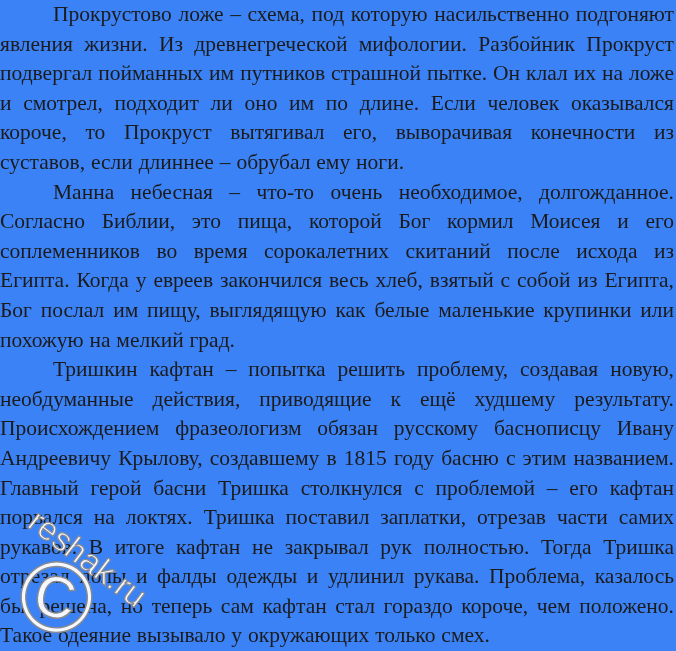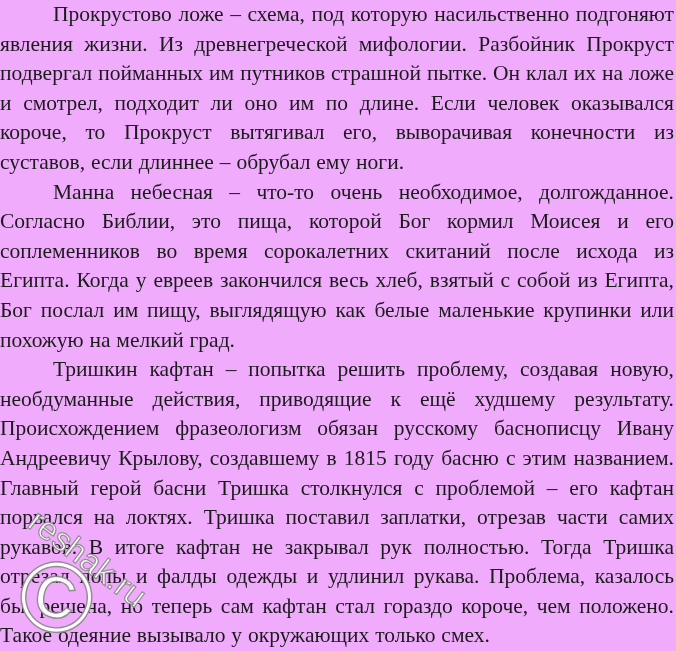--- a/index.html
+++ b/index.html
@@ -9,21 +9,21 @@
   }
   body {
     width: 676px;
     height: 651px;
     overflow: hidden;
   }
   .page {
     position: relative;
     width: 676px;
     height: 651px;
-    background: #f0abfc;
+    background: #3b82f6;
     font-family: "Liberation Serif", "DejaVu Serif", serif;
     font-size: 21.5px;
     line-height: 29.59px;
     color: #1b1b1b;
     text-align: justify;
     box-sizing: border-box;
     padding-right: 2px;
   }
   .page p {
     margin: 0;

